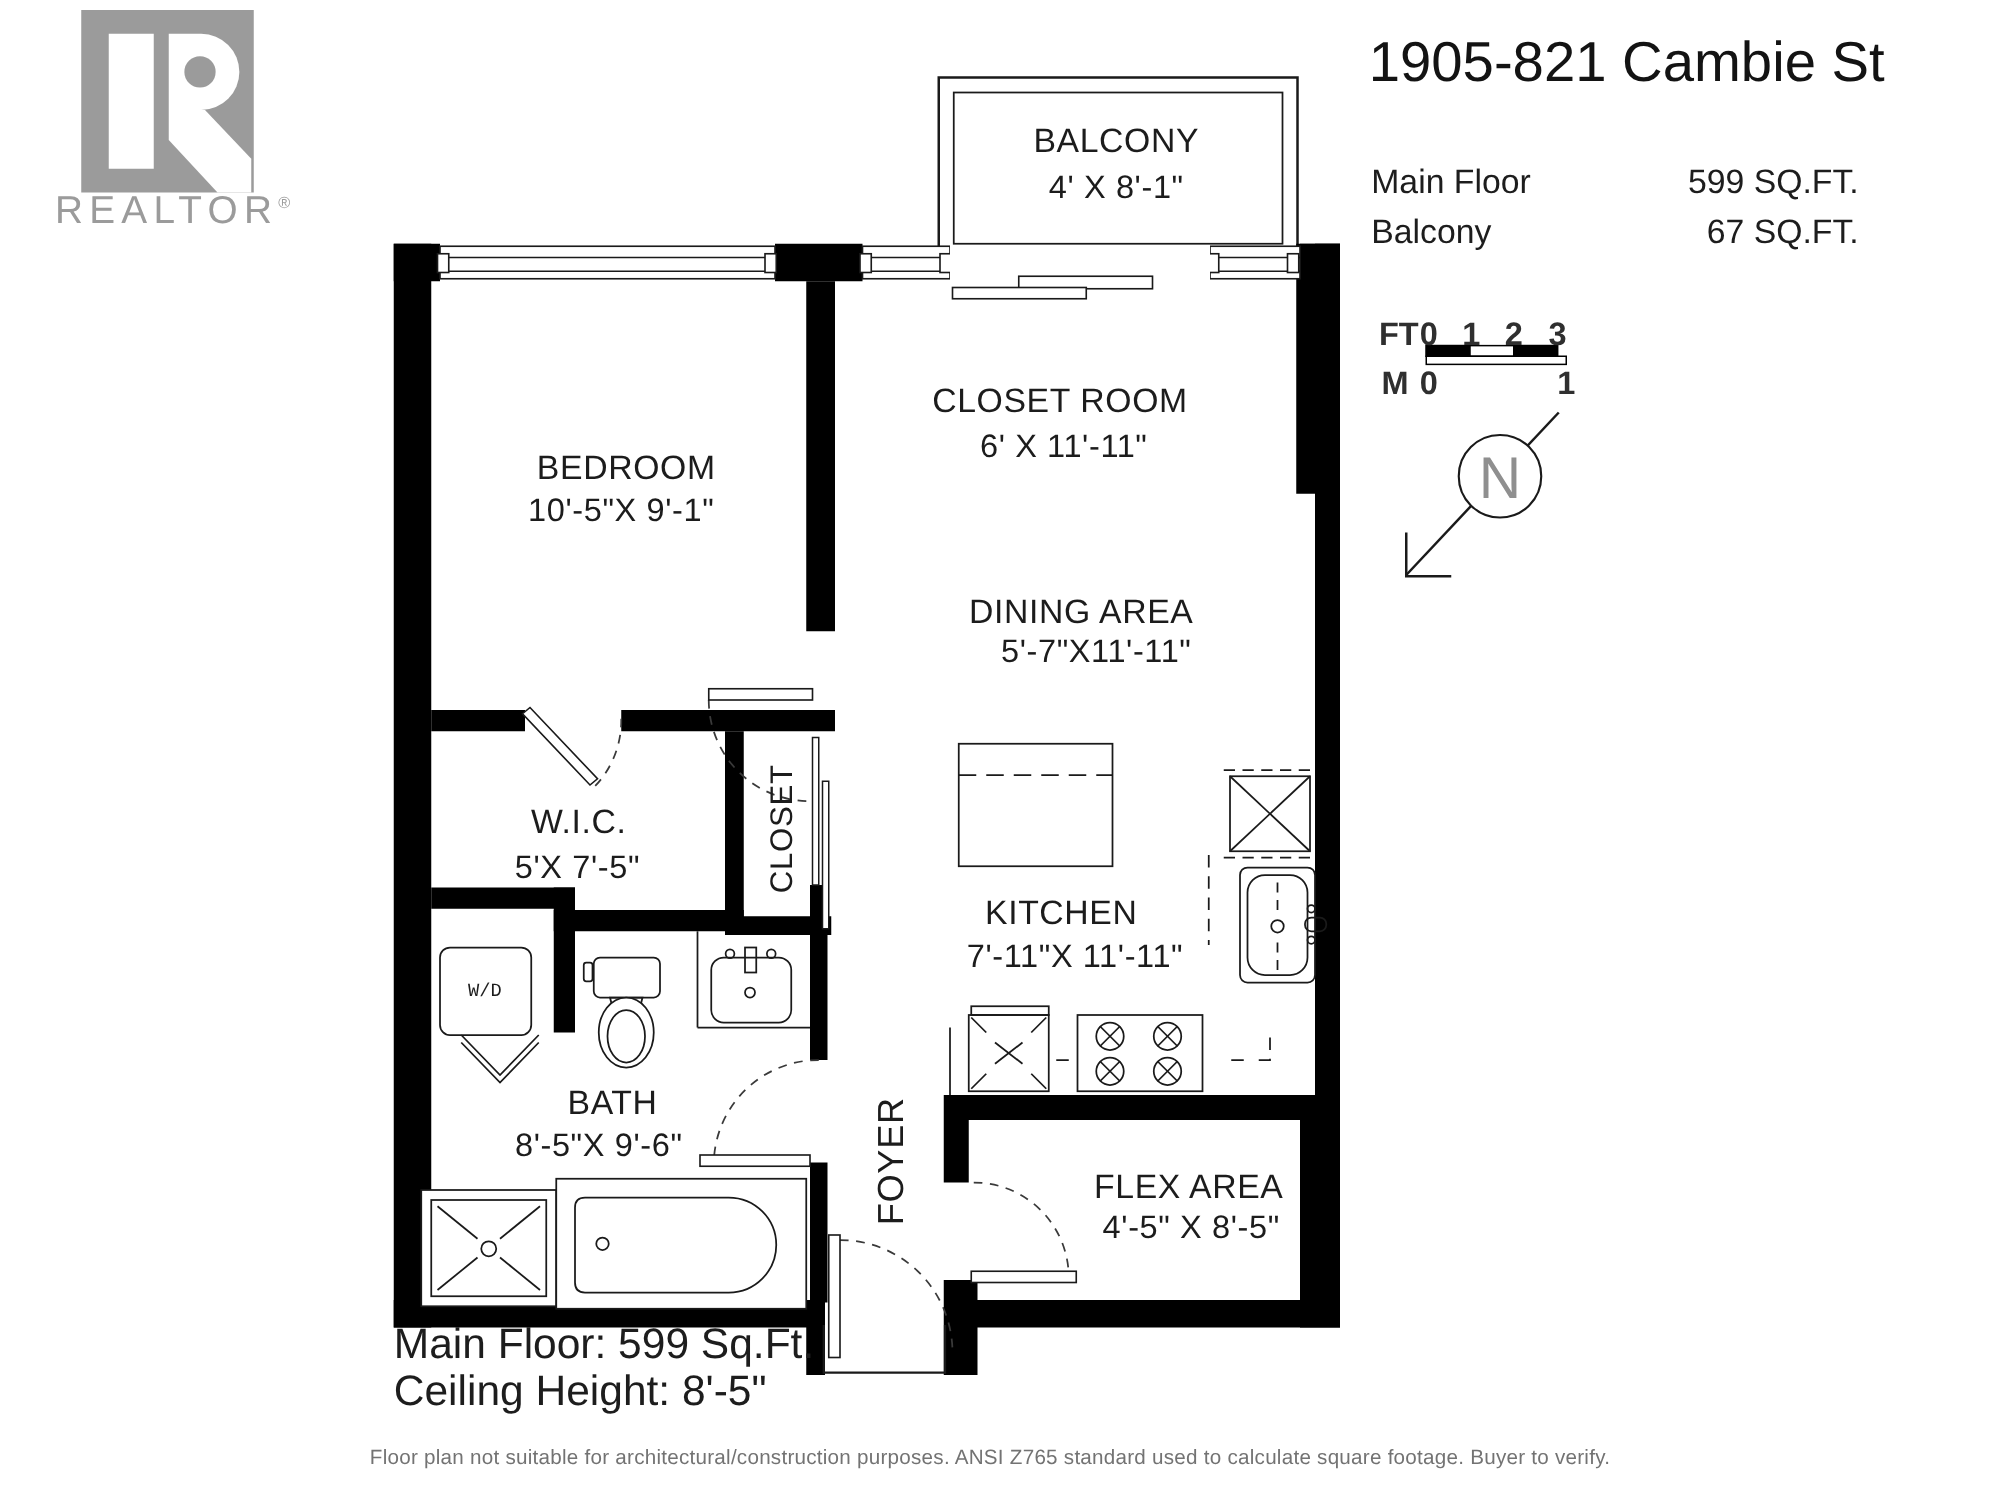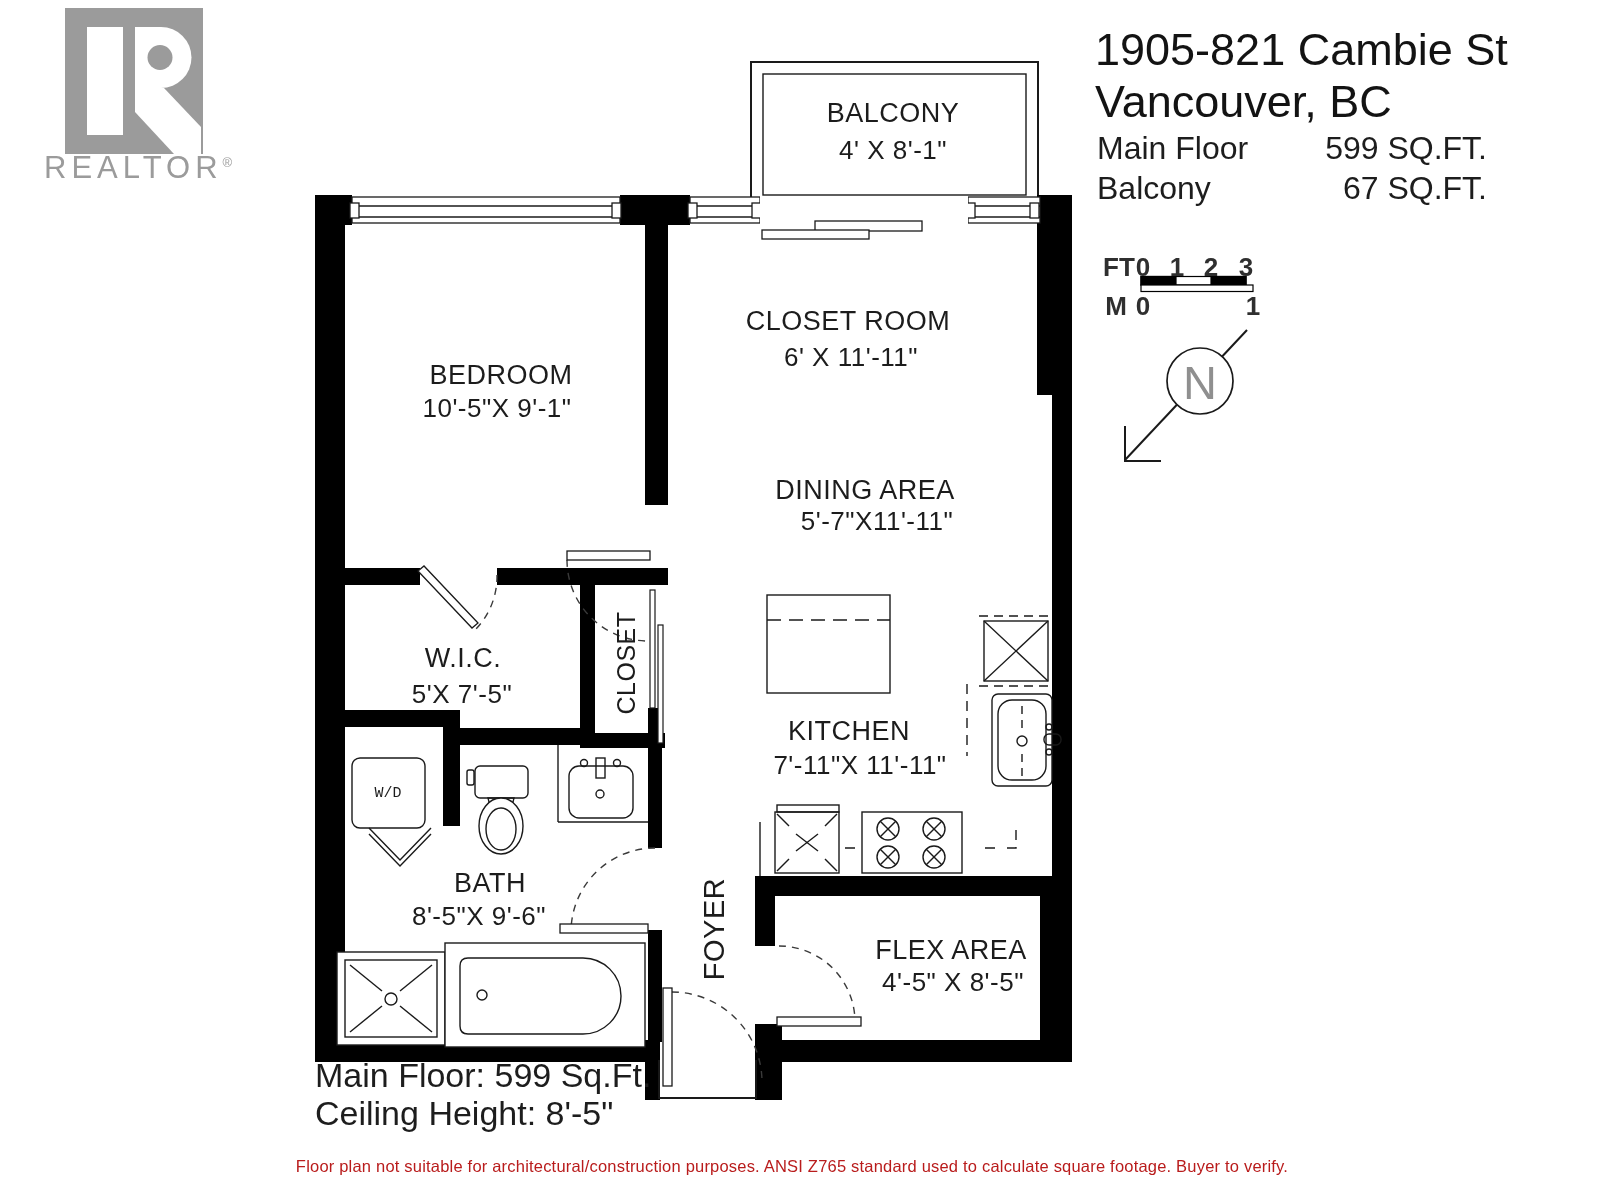--- a/index.html
+++ b/index.html
@@ -12,27 +12,27 @@
     position:absolute;transform:translate(-50%,-50%);
     font-size:27px;letter-spacing:0.5px;white-space:nowrap;color:#1c1c1c;
   }
   .lbl.dims{font-size:26px;}
   .lbl.vert{transform:translate(-50%,-50%) rotate(-90deg);}
   .lbl.small{font-size:15px;letter-spacing:0;font-family:Liberation Mono, monospace;}
   .lbl.compass-n{font-size:47px;color:#8f8f8f;letter-spacing:0;}
   .title-block{position:absolute;left:1095px;top:24px;font-size:45px;line-height:52px;color:#131313;}
   .area-row{
     position:absolute;left:1097px;width:390px;display:flex;justify-content:space-between;
-    font-size:32px;color:#1d1d1d;
+    font-size:27px;color:#1d1d1d;
   }
   .tick{position:absolute;font-size:26px;color:#2f2f2f;transform:translate(-50%,0);white-space:nowrap;font-weight:bold;}
   .summary{position:absolute;left:315px;top:1056px;font-size:34px;line-height:38px;color:#1d1d1d;}
   .footer{
     position:absolute;left:792px;top:1157px;transform:translateX(-50%);
-    font-size:16.5px;color:#b91c1c;white-space:nowrap;letter-spacing:0.2px;
+    font-size:16.5px;color:#737373;white-space:nowrap;letter-spacing:0.2px;
   }
   .realtor-text{
     position:absolute;left:44px;top:150px;font-size:31px;letter-spacing:5px;
     color:#9b9b9b;white-space:nowrap;
   }
   .realtor-text sup{font-size:13px;letter-spacing:0;}
 </style>
 </head>
 <body>
 
@@ -238,21 +238,20 @@
       <path d="M659,1060 V1098 H756 V1060" stroke="#1a1a1a" fill="none" stroke-width="1.8"></path>
     </g>
   </svg>
 
   <div class="realtor-text">
     <span>REALTOR</span><sup>®</sup>
   </div>
 
   <div class="title-block">
     <div>1905-821 Cambie St</div>
-    <div>Vancouver, BC</div>
   </div>
   <div class="area-row" style="top:130px;">
     <span>Main Floor</span>
     <span>599 SQ.FT.</span>
   </div>
   <div class="area-row" style="top:170px;">
     <span>Balcony</span>
     <span>67 SQ.FT.</span>
   </div>
 

